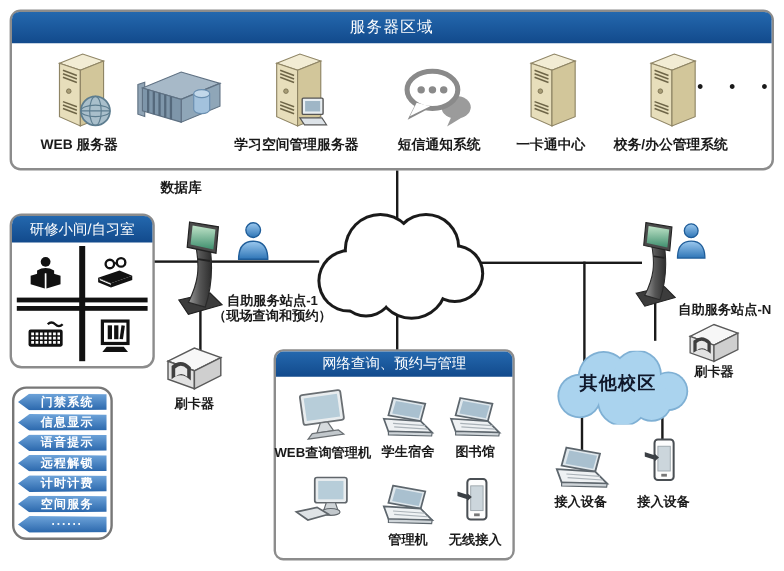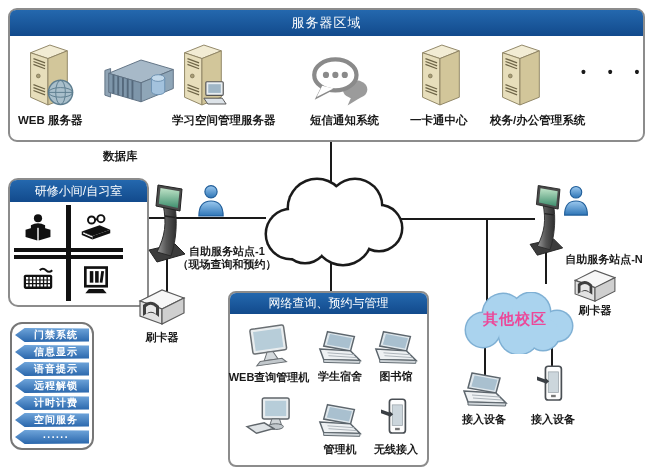--- a/index.html
+++ b/index.html
@@ -4,21 +4,21 @@
 <style>
   html,body{margin:0;padding:0;background:#fff;}
   .canvas{position:relative;width:653px;height:476px;background:#fff;overflow:hidden;
     font-family:"Liberation Sans","DejaVu Sans",sans-serif;color:#1a1a1a;}
   .line{position:absolute;background:#1a1a1a;z-index:1;}
   .box{position:absolute;background:#fff;border:2px solid #8c8c8c;border-radius:9px;z-index:2;box-sizing:border-box;}
   .box-header{background:linear-gradient(#2468ae,#124a8c);color:#fff;font-weight:normal;
     text-align:center;border-radius:6px 6px 0 0;letter-spacing:1px;}
   .lbl{position:absolute;font-weight:bold;color:#1a1a1a;text-align:center;z-index:4;line-height:1.15;}
   .icon-wrap{position:absolute;z-index:2;}
-  .srv-item{position:absolute;top:38px;display:flex;flex-direction:column;align-items:flex-start;z-index:2;}
+  .srv-item{position:absolute;top:38px;display:flex;flex-direction:column;align-items:center;z-index:2;}
   .srv-icon{height:70px;display:flex;align-items:flex-end;justify-content:center;}
   .srv-label{margin-top:5px;font-size:11.5px;font-weight:bold;white-space:nowrap;}
   .dots{position:absolute;left:581px;top:64px;font-size:14px;font-weight:bold;letter-spacing:9px;z-index:2;}
   
   .study-body{position:relative;width:100%;height:103px;}
   .study-vbar{position:absolute;left:56px;top:3px;width:5px;height:96px;background:#111;}
   .study-hbar{position:absolute;left:4px;width:109px;height:4px;background:#111;}
   .study-ico{position:absolute;width:32px;height:32px;}
   
   .feat-box{position:absolute;left:10px;top:322px;width:84px;height:128px;border:2px solid #777;
@@ -300,21 +300,21 @@
   <div class="srv-item" style="left:490px;width:138px;">
     <div class="srv-icon">
         <svg width="58" height="66">
           <use href="#sym-tower"></use>
         </svg>
       </div>
     <div class="srv-label">校务/办公管理系统</div>
   </div>
   <div class="dots">•  •  •</div>
 
-  <div class="box" style="left:8px;top:178px;width:141px;height:129px;border-radius:10px;">
+  <div class="box" style="left:8px;top:178px;width:121px;height:129px;border-radius:10px;">
     <div class="box-header" style="height:22px;line-height:22px;font-size:12px;border-radius:7px 7px 0 0;letter-spacing:0;">
       <span>研修小间/自习室</span>
     </div>
     <div class="study-body">
       <svg class="study-ico" style="left:12px;top:10px;">
           <use href="#sym-read"></use>
         </svg>
       <svg class="study-ico" style="left:70px;top:10px;">
           <use href="#sym-glassesbook"></use>
         </svg>
@@ -411,21 +411,21 @@
     <div class="tag">语音提示</div>
     <div class="tag">远程解锁</div>
     <div class="tag">计时计费</div>
     <div class="tag">空间服务</div>
     <div class="tag">······</div>
   </div>
 
   <svg class="icon-wrap" style="left:456px;top:292px;z-index:3;" width="126" height="62">
       <use href="#sym-cloud-blue"></use>
     </svg>
-  <div class="cloud-text" style="left:460px;top:310px;width:110px;font-size:15px;color:#ec4899;letter-spacing:1px;">其他校区</div>
+  <div class="cloud-text" style="left:460px;top:310px;width:110px;font-size:15px;color:#0f172a;letter-spacing:1px;">其他校区</div>
 
   <svg class="icon-wrap" style="left:460px;top:370px;" width="50" height="40">
       <use href="#sym-laptop"></use>
     </svg>
   <div class="lbl" style="left:444px;top:413px;width:80px;font-size:11px;">接入设备</div>
 
   <svg class="icon-wrap" style="left:537px;top:363px;" width="30" height="44">
       <use href="#sym-handheld"></use>
     </svg>
   <div class="lbl" style="left:522px;top:413px;width:62px;font-size:11px;">接入设备</div>

